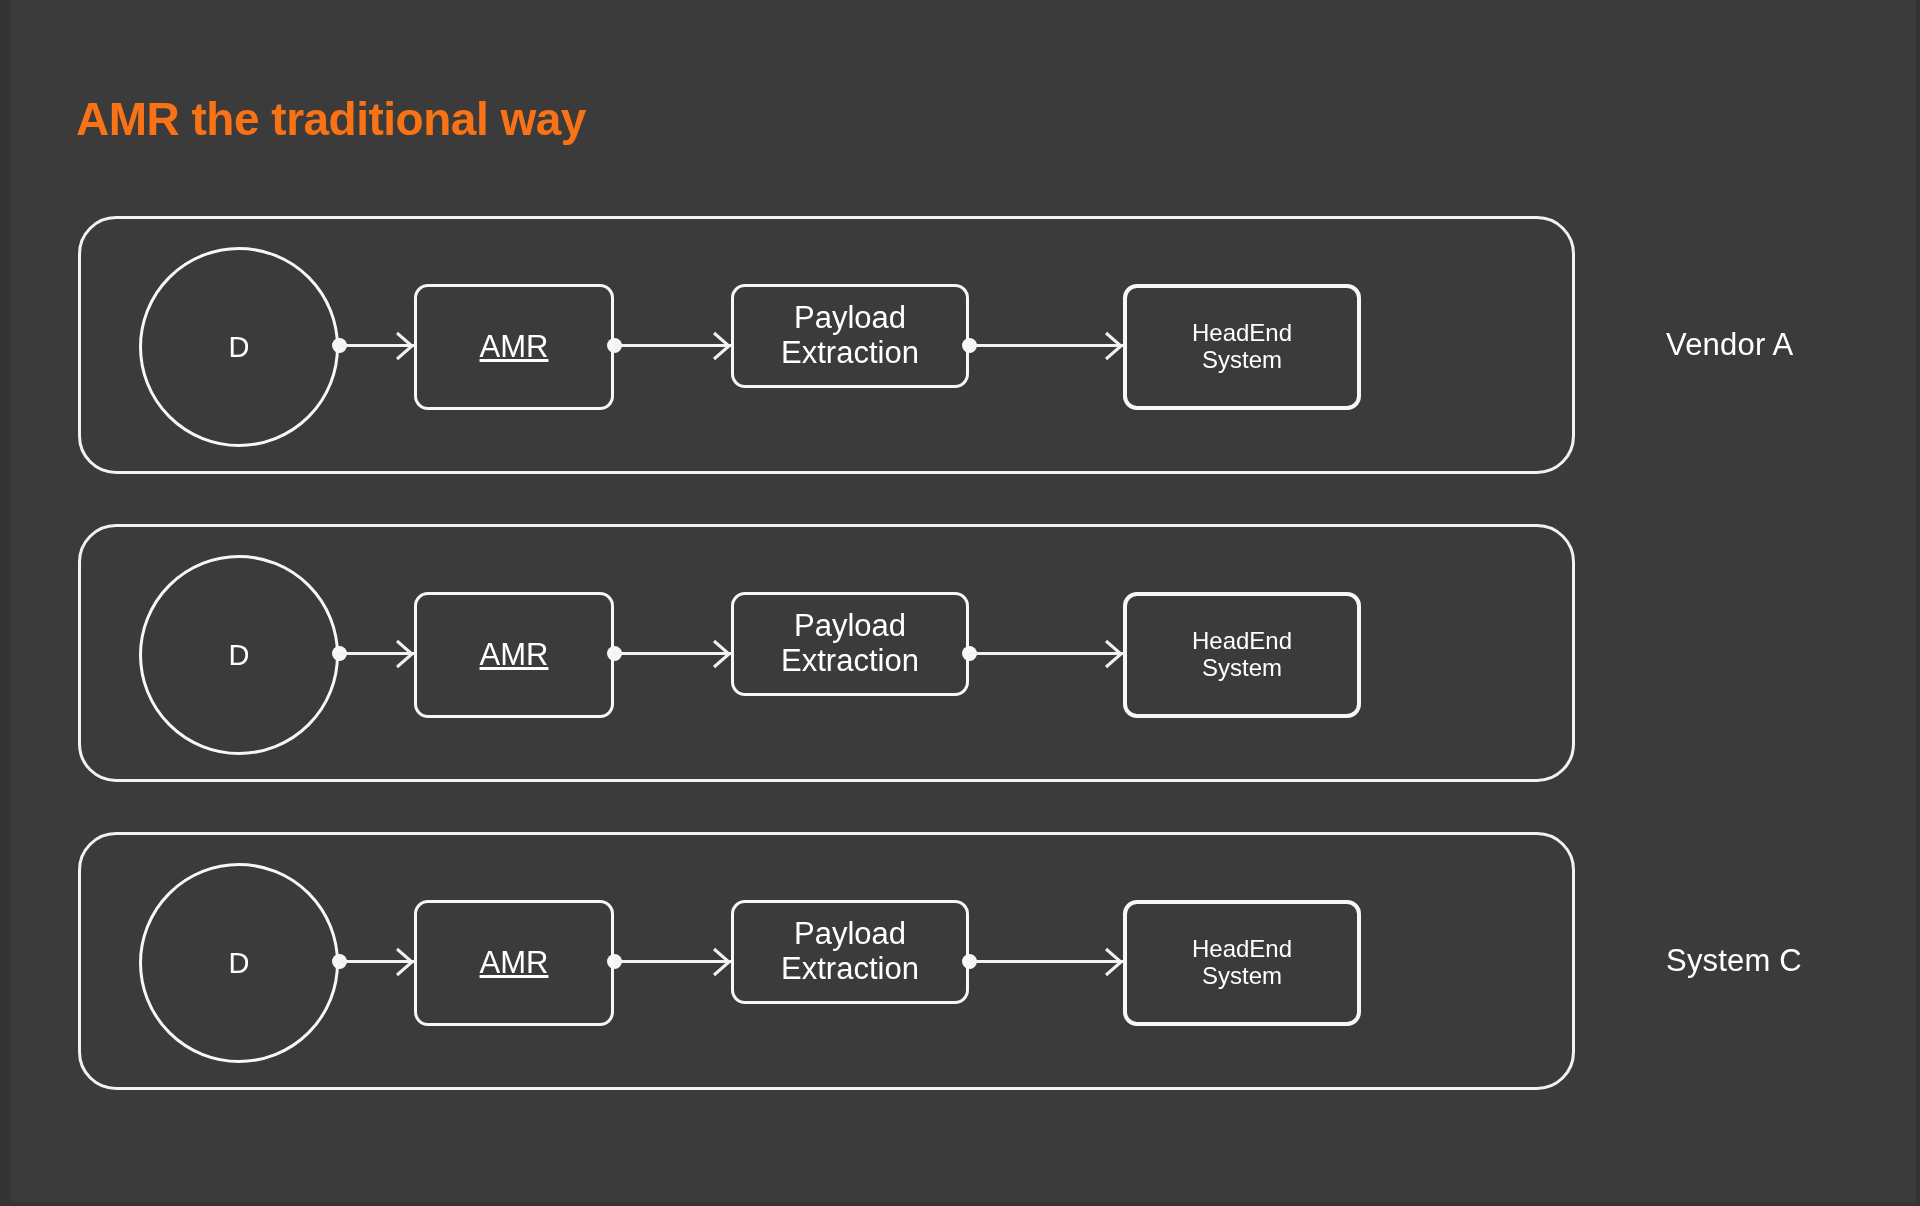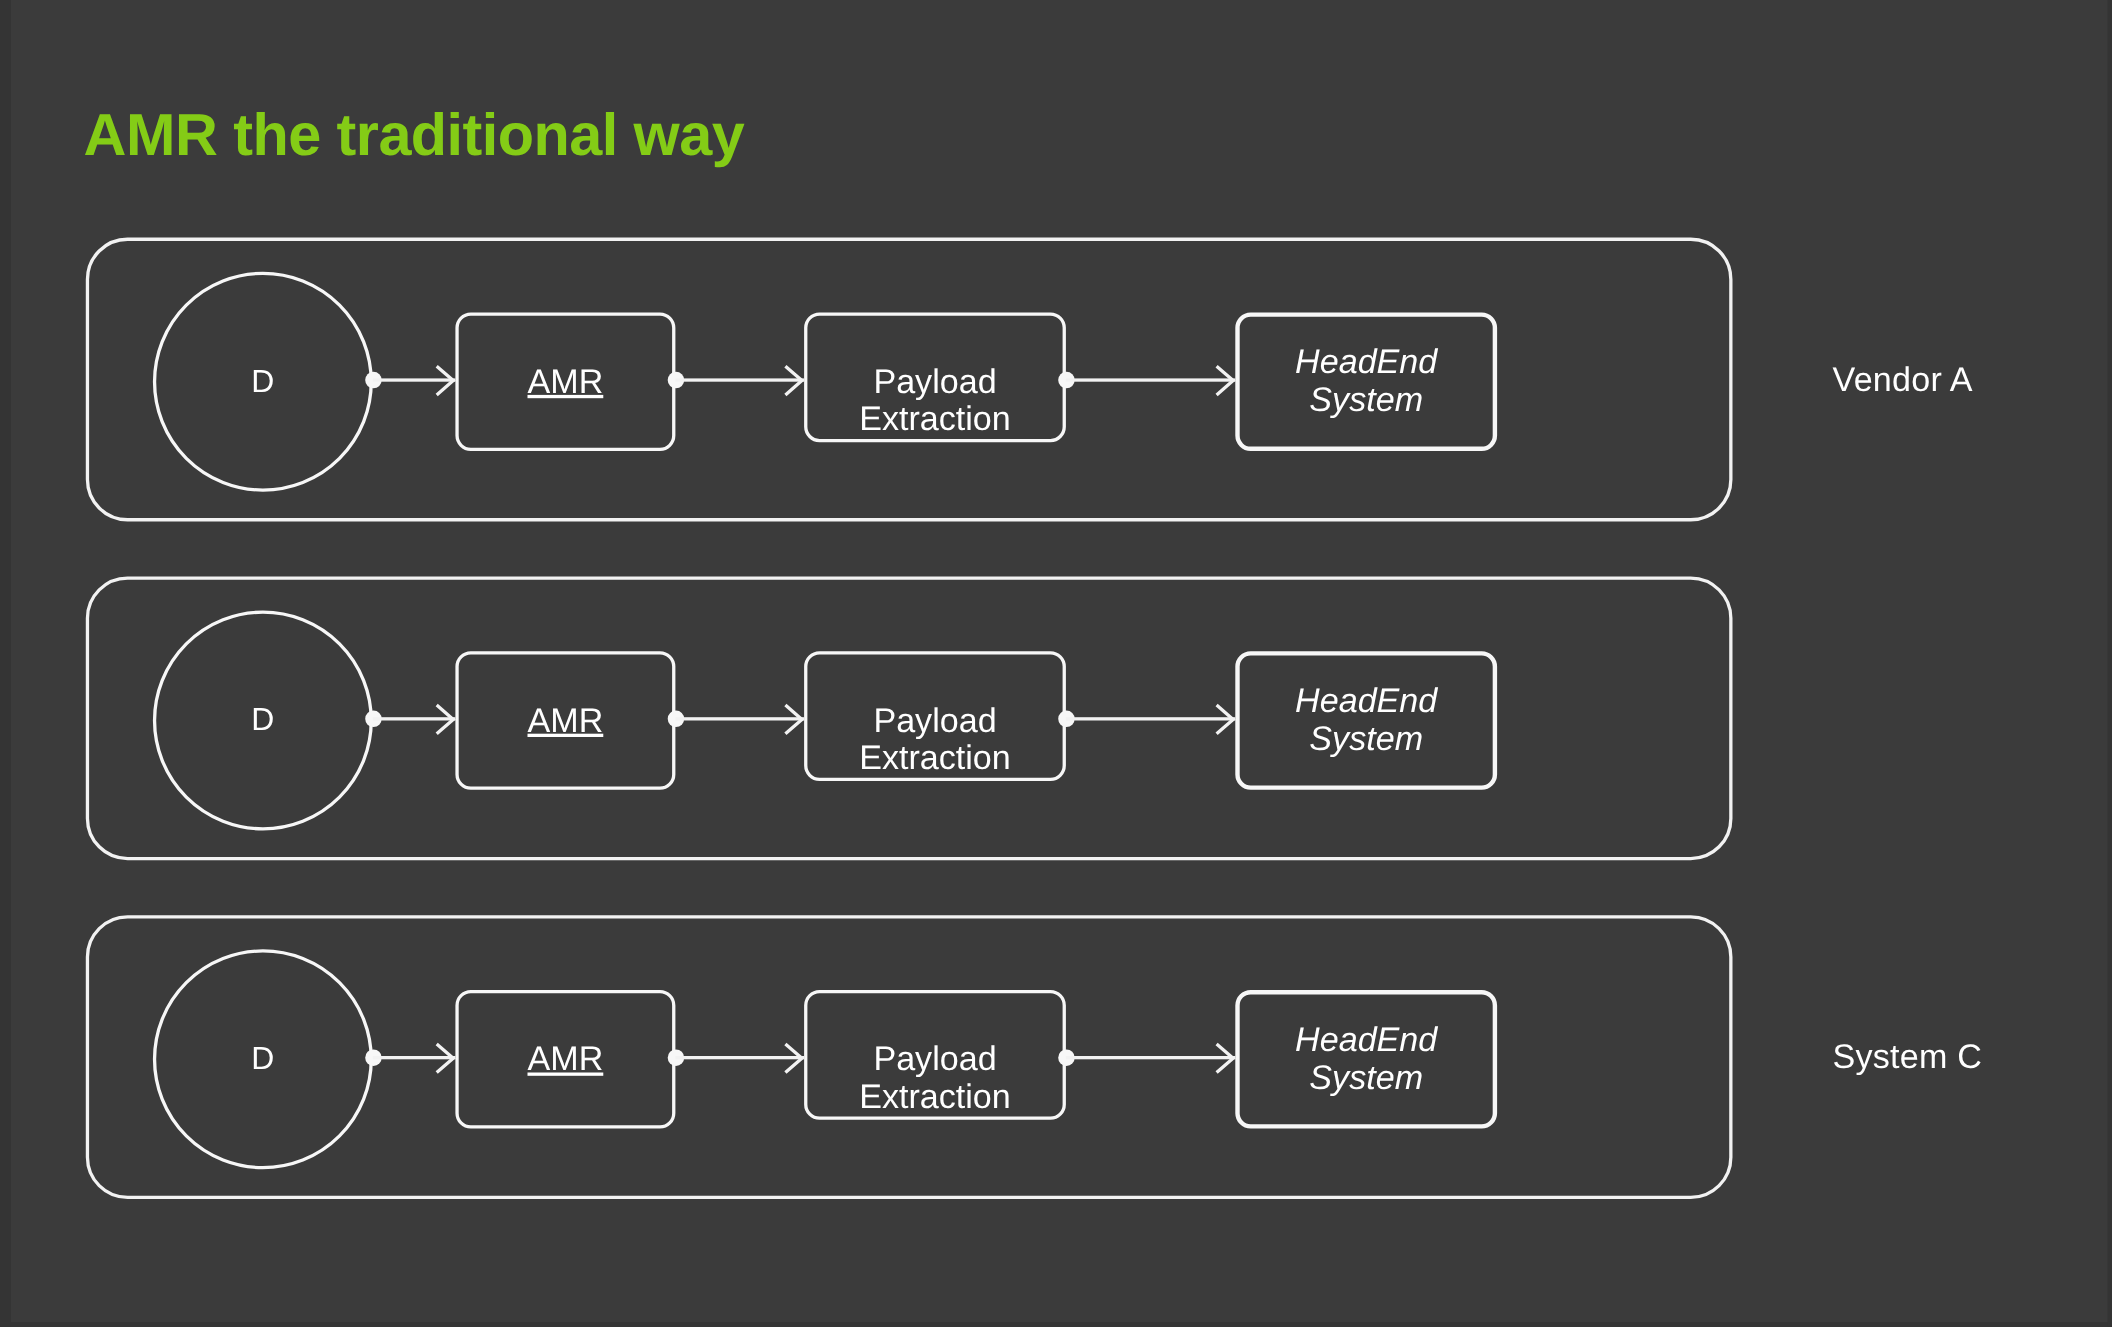--- a/index.html
+++ b/index.html
@@ -19,24 +19,24 @@
     overflow: hidden;
     font-family: "Liberation Sans", sans-serif;
     color: #ffffff;
   }
 
   
   #title {
     position: absolute;
     left: 66px;
     top: 92px;
-    font-size: 54px;
+    font-size: 46px;
     font-weight: bold;
     letter-spacing: -0.5px;
-    color: #84cc16;
+    color: #f97316;
     white-space: nowrap;
   }
 
   
   .row {
     position: absolute;
     left: 68px;
     width: 1510px;
     height: 258px;
   }
@@ -106,35 +106,33 @@
     height: 126px;
     border-radius: 14px;
     font-size: 31px;
     text-decoration: underline;
   }
 
   .node-payload {
     left: 650px;
     top: 65px;
     width: 238px;
-    height: 118px;
+    height: 104px;
     border-radius: 14px;
     font-size: 31px;
-    align-items: flex-end;
   }
 
   .node-headend {
     left: 1042px;
     top: 65px;
     width: 238px;
     height: 126px;
     border-radius: 14px;
     border-width: 4px;
-    font-size: 31px;
-    font-style: italic;
+    font-size: 24px;
   }
 
   .node-label {
     display: block;
     white-space: pre-line;
   }
 
   
   .conn {
     position: absolute;

